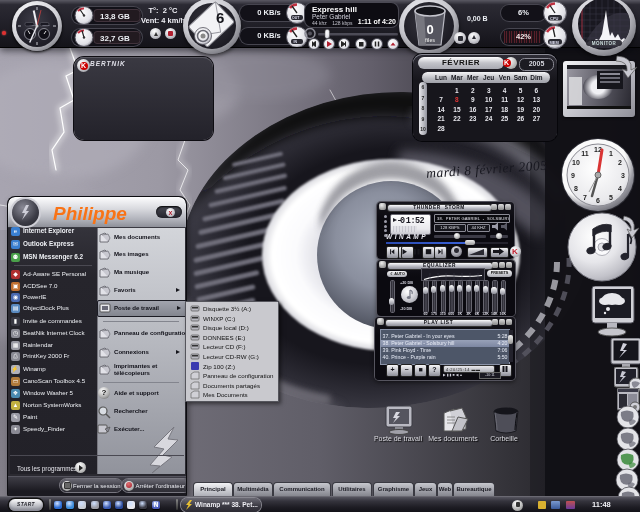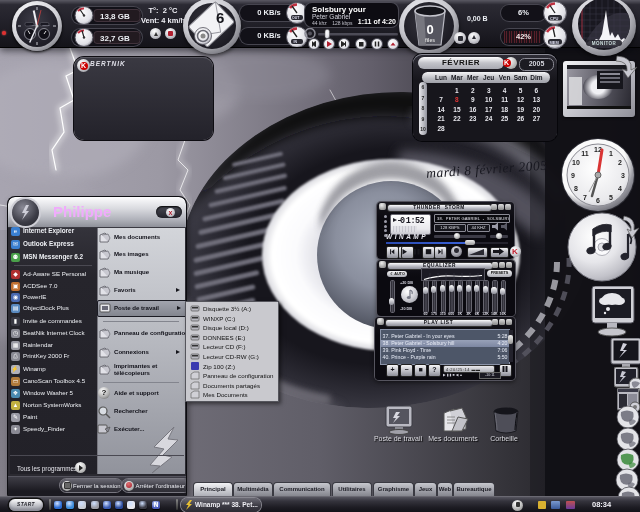--- a/index.html
+++ b/index.html
@@ -218,21 +218,21 @@
     <rect x="7" y="15" width="12" height="5" rx="2" fill="#2a2a32"></rect>
     <text x="8" y="19" font-size="3.5" fill="#dde" font-family="Liberation Sans" font-weight="bold">OUT</text>
     <circle cx="13" cy="37" r="10.5" fill="url(#gf)" stroke="#55545e" stroke-width="1"></circle>
     <path d="M 6,32 A 9,9 0 0 1 13,28.5" stroke="#c03040" stroke-width="2.5" fill="none"></path>
     <line x1="13" y1="37" x2="8" y2="30" stroke="#222" stroke-width="1.3"></line>
     <rect x="7" y="39" width="12" height="5" rx="2" fill="#2a2a32"></rect>
     <text x="9.5" y="43" font-size="3.5" fill="#dde" font-family="Liberation Sans" font-weight="bold">IN</text>
   </svg>
 
   <div class="abs" style="left:305px;top:3px;width:93px;height:24px;border-radius:7px;background:#0d0c12;box-shadow:0 0 0 1px #4a4953;">
-    <div class="abs" style="left:7px;top:1.5px;font-size:8px;font-weight:bold;color:#fff;">Solsbury your</div>
+    <div class="abs" style="left:7px;top:1.5px;font-size:8px;font-weight:bold;color:#fff;">Express hill</div>
     <div class="abs" style="left:7px;top:10px;font-size:6.5px;color:#d5d5de;">Peter Gabriel</div>
     <div class="abs" style="left:7px;top:17px;font-size:5px;color:#c0c0ca;">44 khz&nbsp;&nbsp;&nbsp;&nbsp;128 kbps</div>
     <div class="abs" style="left:50px;top:15px;width:41px;font-size:7px;font-weight:bold;color:#fff;text-align:right;">1:11 of 4:20</div>
   </div>
   <svg class="abs" width="95" height="22" style="left:304px;top:28px;">
     <circle cx="6" cy="5.5" r="5" fill="none" stroke="#8a8a94" stroke-width="1.5"></circle>
     <circle cx="6" cy="5.5" r="2" fill="#55545e"></circle>
     <rect x="14" y="5" width="80" height="2.5" rx="1" fill="#4c4b56"></rect>
     <rect x="21" y="1.5" width="4.5" height="9" rx="2" fill="url(#gf)" stroke="#666" stroke-width="0.5"></rect>
     <g>
@@ -737,21 +737,21 @@
 <div class="abs" style="left:104px;top:55px;width:20px;height:5px;background:#1a1922;border:0.5px solid #666;font-size:3.5px;color:#d8d8e2;text-align:center;line-height:4.5px;">-10:11</div>
 </div>
 
 <div class="abs" id="startmenu" style="left:8px;top:197px;width:178px;height:299px;background:#2b2a31;border-radius:7px 7px 2px 2px;box-shadow:0 0 0 1px #0c0c10, 2px 3px 6px rgba(0,0,0,0.5);overflow:hidden;">
 
   <div class="abs" style="left:0;top:0;width:178px;height:30px;background:linear-gradient(#fdfdfe 0,#d8d9de 40%,#b0b2ba 75%,#8e9099 100%);border-radius:7px 7px 0 0;border-bottom:1px solid #3a3a42;"></div>
   <div class="abs" style="left:4px;top:2px;width:27px;height:27px;border-radius:50%;background:radial-gradient(circle at 40% 32%,#8a8a96,#3c3c46 60%,#23232b);box-shadow:0 0 0 2px #cfcfd6;"></div>
   <svg class="abs" width="27" height="27" style="left:4px;top:2px;">
         <path d="M14,6 L10,14 L13,14 L10,21 L17,12 L14,12 L17,6 Z" fill="#d8d8e2" opacity="0.9"></path>
       </svg>
-  <div class="abs" style="left:45px;top:6px;font-size:15px;font-weight:bold;color:#f0abfc;">Philippe</div>
+  <div class="abs" style="left:45px;top:6px;font-size:19px;font-weight:bold;color:#f97316;font-style:italic;">Philippe</div>
   <div class="abs" style="left:148px;top:9px;width:26px;height:12px;border-radius:6px;background:linear-gradient(#4a4a54,#23232b);box-shadow:inset 0 1px 2px #000;"></div>
   <div class="abs" style="left:158px;top:10.5px;width:9px;height:9px;border-radius:50%;background:radial-gradient(circle at 40% 30%,#fff,#c9c9cf 55%,#8a8a92);color:#b02030;font-weight:bold;font-size:7px;text-align:center;line-height:9px;">x</div>
 
   <div class="abs" style="left:2px;top:31px;width:87px;height:246px;background:linear-gradient(#34333b,#26252c 20%,#222128);"></div>
   <div class="abs" style="left:89px;top:31px;width:87px;height:246px;background:linear-gradient(#d3d5da 0,#b4b6bd 50%,#91939c 100%);border-left:1px solid #77777f;"></div>
 
   <div id="lcol">
         <div class="abs" style="left:3px;top:29.5px;width:9px;height:9px;border-radius:2px;background:#3a7fd0;color:#fff;font-size:6px;text-align:center;line-height:9px;overflow:hidden;">e</div>
 <div class="abs" style="left:15px;top:30px;font-size:6.4px;font-weight:bold;color:#eef0f4;white-space:nowrap;">Internet Explorer</div>
         <div class="abs" style="left:3px;top:42.5px;width:9px;height:9px;border-radius:2px;background:#3a7fd0;color:#fff;font-size:6px;text-align:center;line-height:9px;overflow:hidden;">✉</div>
@@ -947,16 +947,16 @@
     <svg class="abs" width="10" height="10" style="left:3px;top:2px;">
           <path d="M6,0 L2,5 L4.5,5 L2,10 L8,4 L5.5,4 L8,0 Z" fill="#e8c030"></path>
         </svg>
     <div class="abs" style="left:14px;top:3px;font-size:6.5px;font-weight:bold;color:#f0f0f5;white-space:nowrap;overflow:hidden;width:63px;">Winamp *** 38. Pet...</div>
   </div>
   <div class="abs" style="left:512px;top:2.5px;width:11px;height:11px;border-radius:50%;background:radial-gradient(circle at 40% 30%,#fff,#bbb 55%,#777);"></div>
   <div class="abs" style="left:515.5px;top:5px;width:4px;height:5px;background:#333;border-radius:1px;"></div>
   <div class="abs" style="left:538px;top:3.5px;width:8px;height:8px;background:#d8b030;border-radius:1px;"></div>
   <div class="abs" style="left:551px;top:3.5px;width:9px;height:8px;background:linear-gradient(#7a9ad0,#3a5a9a);border-radius:1px;"></div>
   <div class="abs" style="left:566px;top:3.5px;width:9px;height:8px;background:linear-gradient(#c05050,#6a3a9a);border-radius:1px;"></div>
-  <div class="abs" style="left:592px;top:2.5px;font-size:7.5px;font-weight:bold;color:#f2f2f7;">08:34</div>
+  <div class="abs" style="left:592px;top:2.5px;font-size:7.5px;font-weight:bold;color:#f2f2f7;">11:48</div>
 </div>
 
 </div>
 
 </body></html>

